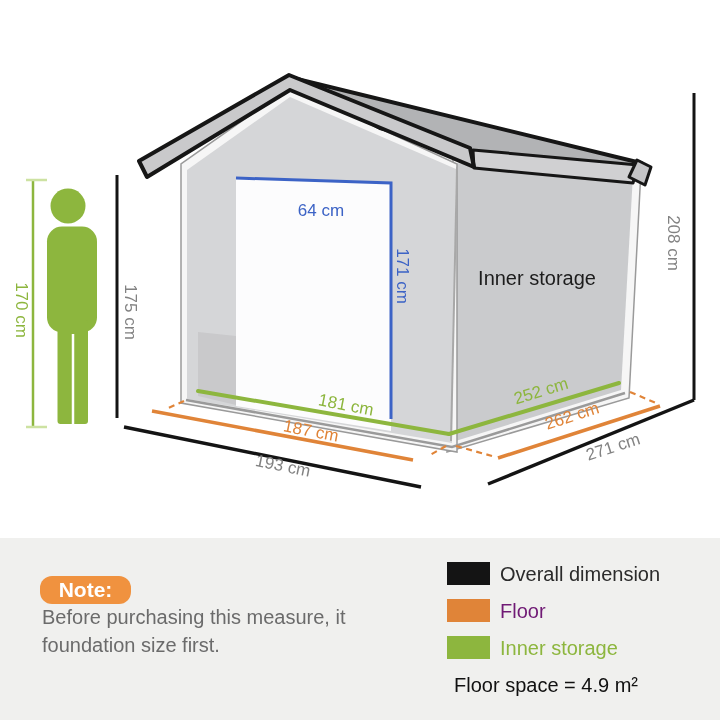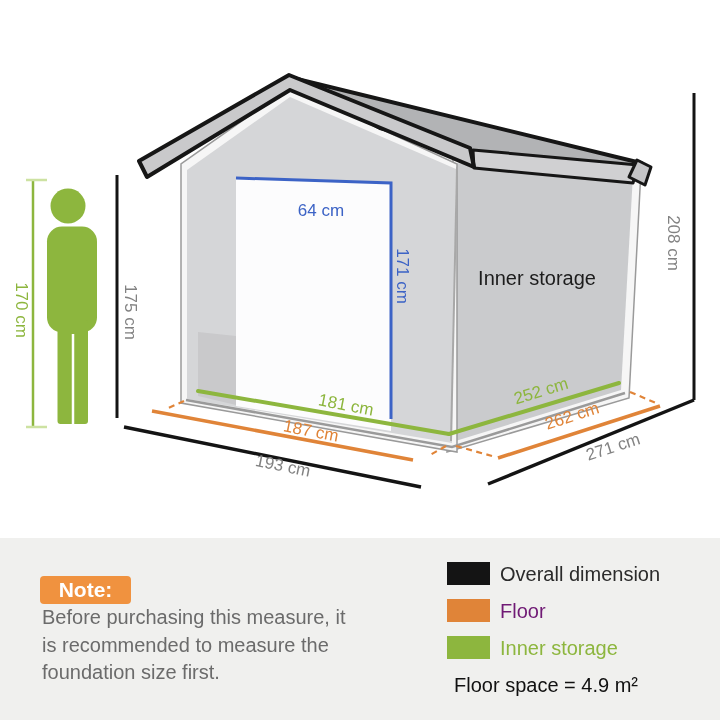--- a/index.html
+++ b/index.html
@@ -23,21 +23,21 @@
     position:absolute;left:537px;top:278px;transform:translate(-50%,-50%);
     text-align:center;color:#1c1c1c;font-size:20px;line-height:27px;font-weight:500;
     white-space:nowrap;
   }
   .info-panel{
     position:absolute;left:0;top:538px;width:720px;height:182px;
     background:#f0f0ee;
   }
   .note-badge{
     position:absolute;left:40px;top:38px;width:91px;height:28px;
-    background:#f0923f;border-radius:4px;
+    background:#f0923f;border-radius:12px;
     display:flex;align-items:center;justify-content:center;
     color:#ffffff;font-size:21px;font-weight:bold;
   }
   .note-text{
     position:absolute;left:42px;top:66px;
     color:#6b6b6b;font-size:20px;line-height:27.5px;white-space:nowrap;
   }
   .swatch{position:absolute;left:447px;width:43px;height:23px;}
   .sw-0{top:24px;background:#141414;}
   .sw-1{top:61px;background:#e08438;}
@@ -118,21 +118,20 @@
 </div>
 
 <div class="info-panel">
 
   <div class="note-badge">
     <span>Note:</span>
   </div>
 
   <div class="note-text">
     <div>Before purchasing this measure, it</div>
-    <div>is recommended to measure the</div>
     <div>foundation size first.</div>
   </div>
 
   <div class="swatch sw-0"></div>
   <div class="swatch sw-1"></div>
   <div class="swatch sw-2"></div>
 
   <div class="leg-label ll-0">Overall dimension</div>
   <div class="leg-label ll-1">Floor</div>
   <div class="leg-label ll-2">Inner storage</div>

